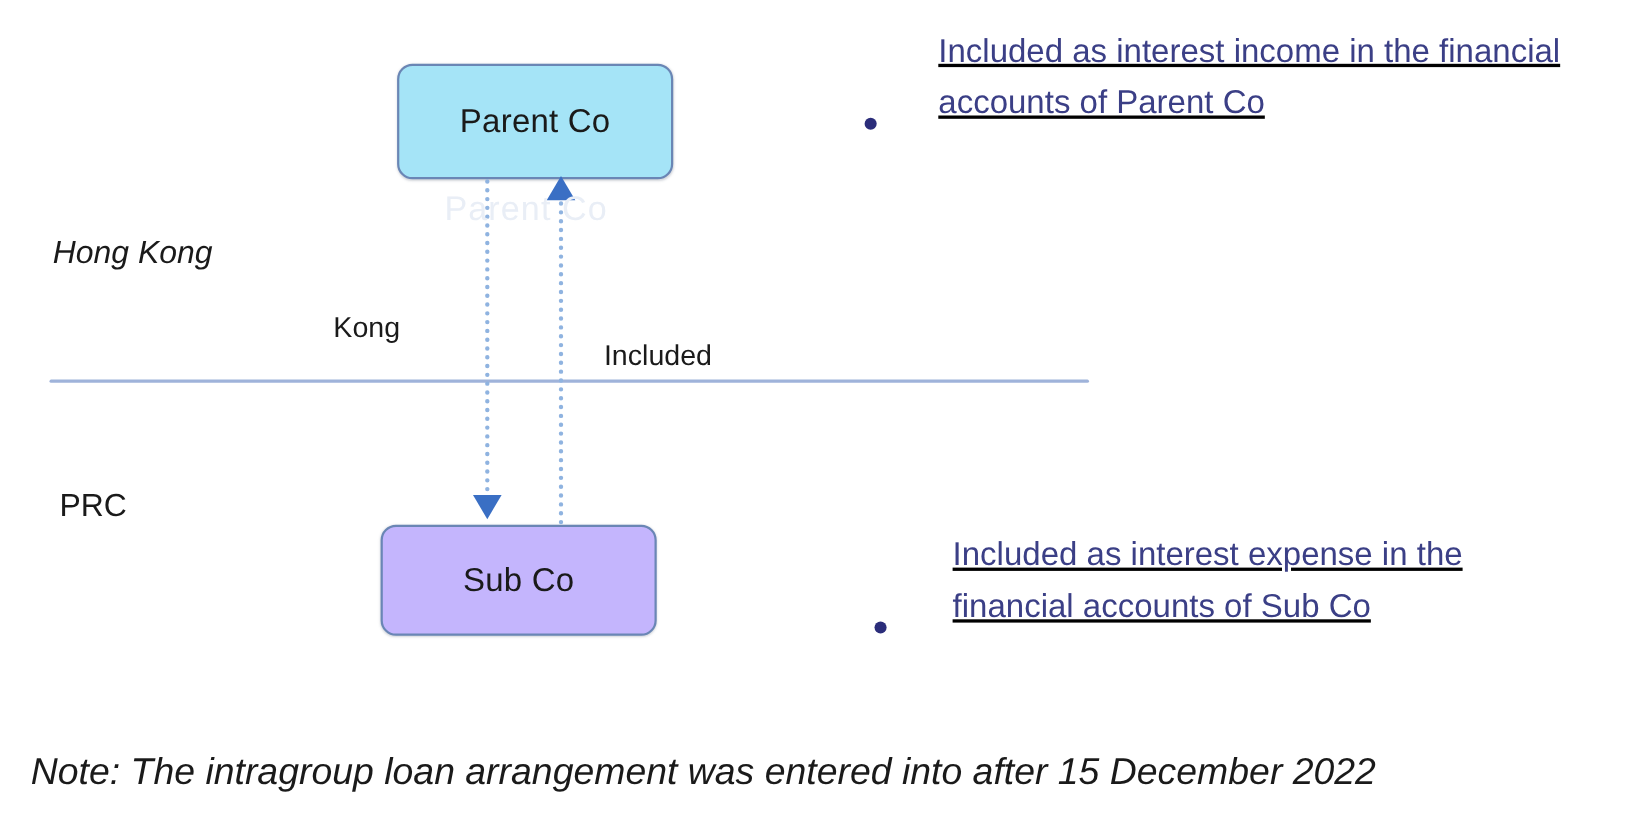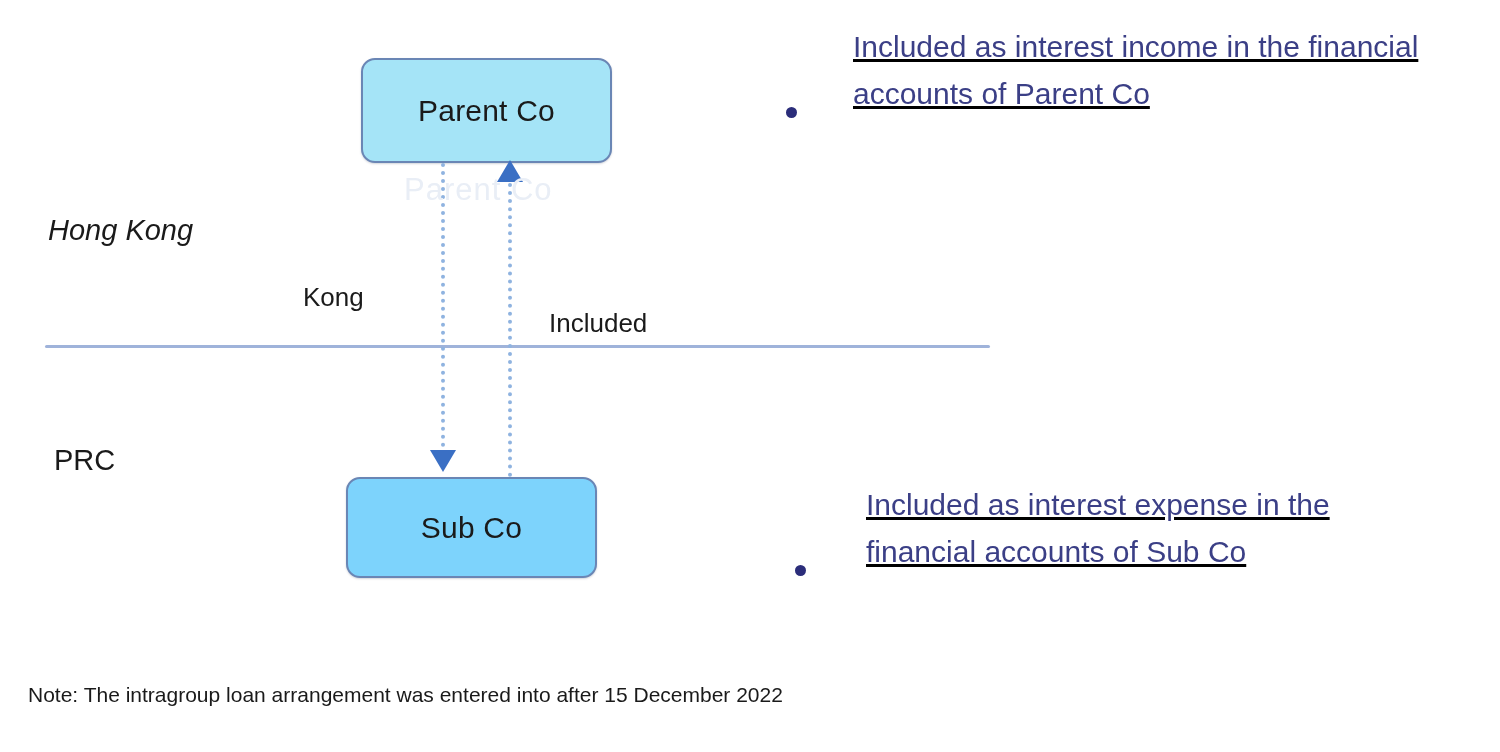--- a/index.html
+++ b/index.html
@@ -41,21 +41,21 @@
     top: 58px;
     width: 251px;
     height: 105px;
     background: #a5e4f7;
   }
   #sub-box {
     left: 346px;
     top: 477px;
     width: 251px;
     height: 101px;
-    background: #7dd3fc;
+    background: #c4b5fd;
   }
 
   
   #jurisdiction-line {
     position: absolute;
     left: 45px;
     top: 345px;
     width: 945px;
     height: 3px;
     background: #8ea6d4;
@@ -166,23 +166,24 @@
     top: 482px;
     width: 640px;
   }
   #bullets-bottom .bullet-dot { margin-right: 60px; }
 
   
   #footer-note {
     position: absolute;
     left: 28px;
     top: 683px;
-    font-size: 21px;
-    color: #1a1a1a;
-    white-space: nowrap;
+    font-size: 34px;
+    color: #1a1a1a;
+    white-space: nowrap;
+    font-style: italic;
   }
 </style>
 </head>
 <body>
 
 <div id="slide">
 
   <div id="jurisdiction-line"></div>
 
   <div id="parent-box" class="entity-box">

